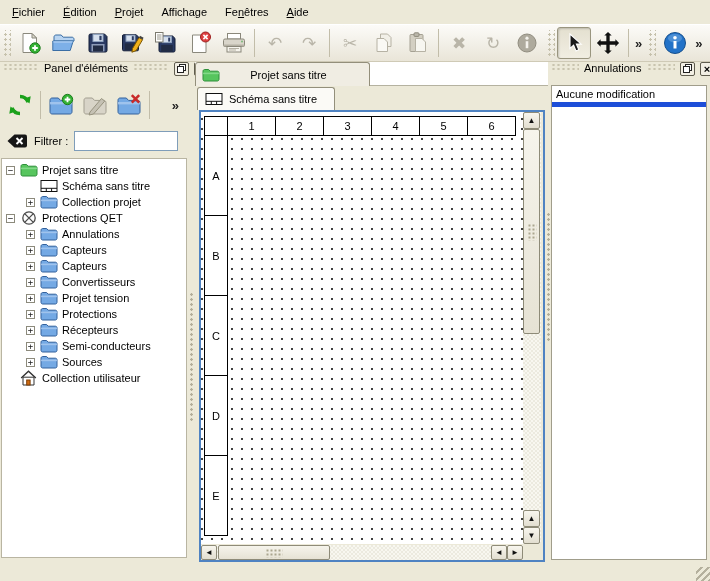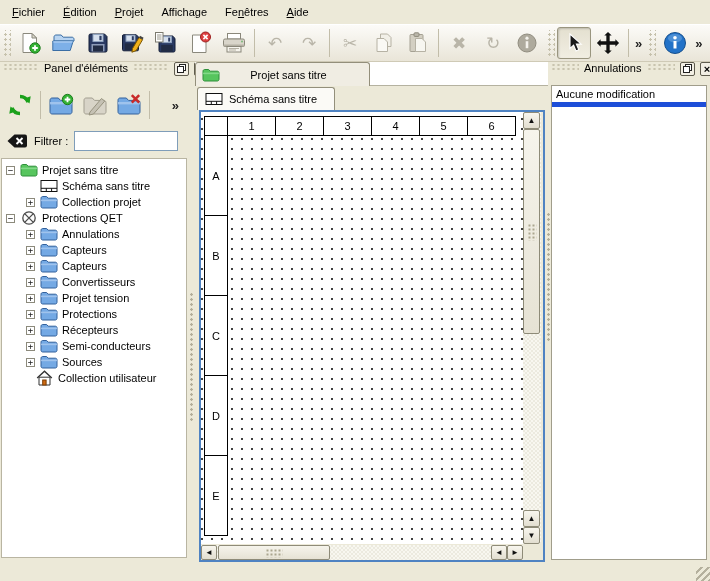--- a/index.html
+++ b/index.html
@@ -504,21 +504,21 @@
       <span class="ticn">
         <span style="display: flex;">
           <svg width="18" height="14" viewBox="0 0 18 14">
             <path d="M1 3.2C1 2.3 1.7 1.5 2.6 1.5h4l1.6 1.7h7.2c.9 0 1.6.7 1.6 1.6v6.5c0 .9-.7 1.7-1.6 1.7H2.6c-.9 0-1.6-.8-1.6-1.7z" fill="#74a9e4" stroke="#33619c"></path>
             <path d="M1 4.6h16v1.6H1z" fill="#a7c8ef" opacity=".85"></path>
           </svg>
         </span>
       </span>
       <span>Sources</span>
     </div>
-    <div class="trow" style="padding-left: 20px;">
+    <div class="trow" style="padding-left: 4px;">
       <span class="exp-sp"></span>
       <span class="ticn">
         <span style="display: flex;">
           <svg width="17" height="16" viewBox="0 0 17 16">
             <path d="M1.2 8L8.5 1.2 15.8 8" fill="none" stroke="#333" stroke-width="1.4"></path>
             <path d="M3 7.2h11V15H3z" fill="#fff" stroke="#333"></path>
             <rect x="6.7" y="10" width="3.4" height="5" fill="#cf6b12" stroke="#7c3d04"></rect>
           </svg>
         </span>
       </span>

